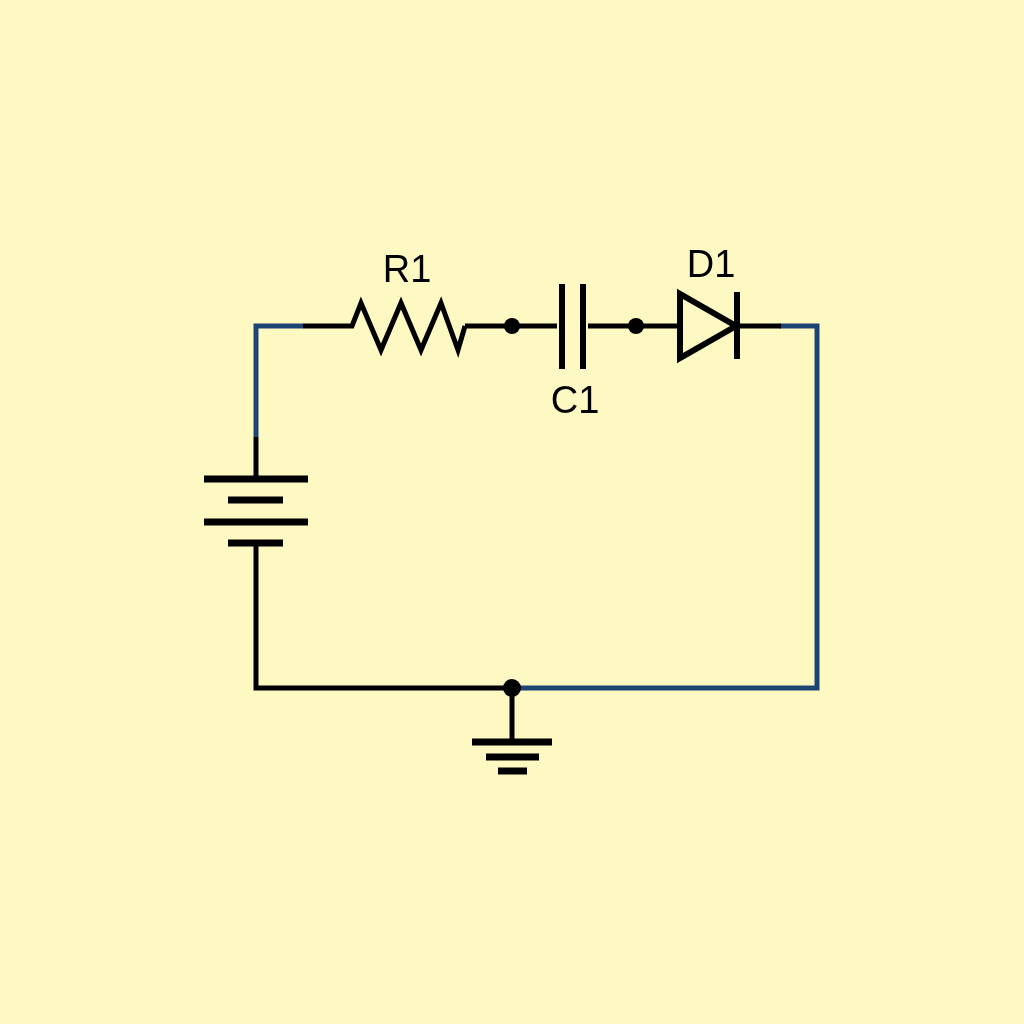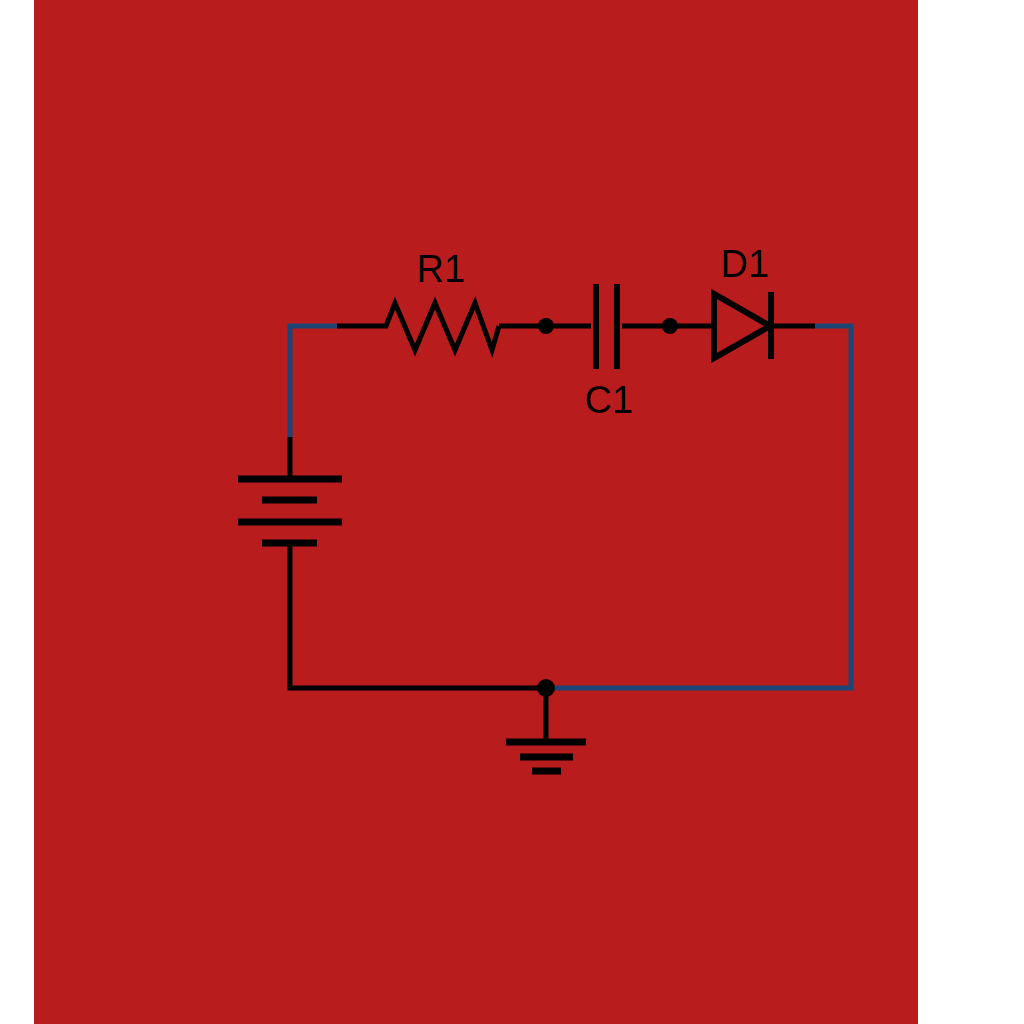--- a/index.html
+++ b/index.html
@@ -5,24 +5,23 @@
   html, body {
     margin: 0;
     padding: 0;
     background: #ffffff;
     width: 1024px;
     height: 1024px;
     overflow: hidden;
   }
   .canvas {
     position: relative;
-    width: 884px;
+    width: 1024px;
     height: 1024px;
-    background: #b91c1c;
-    margin-left: 34px;
+    background: #fef9c3;
   }
   svg { display: block; }
   .wire {
     stroke: #000000;
     stroke-width: 5;
     fill: none;
     stroke-linecap: butt;
     stroke-linejoin: miter;
   }
   .wire-blue {

